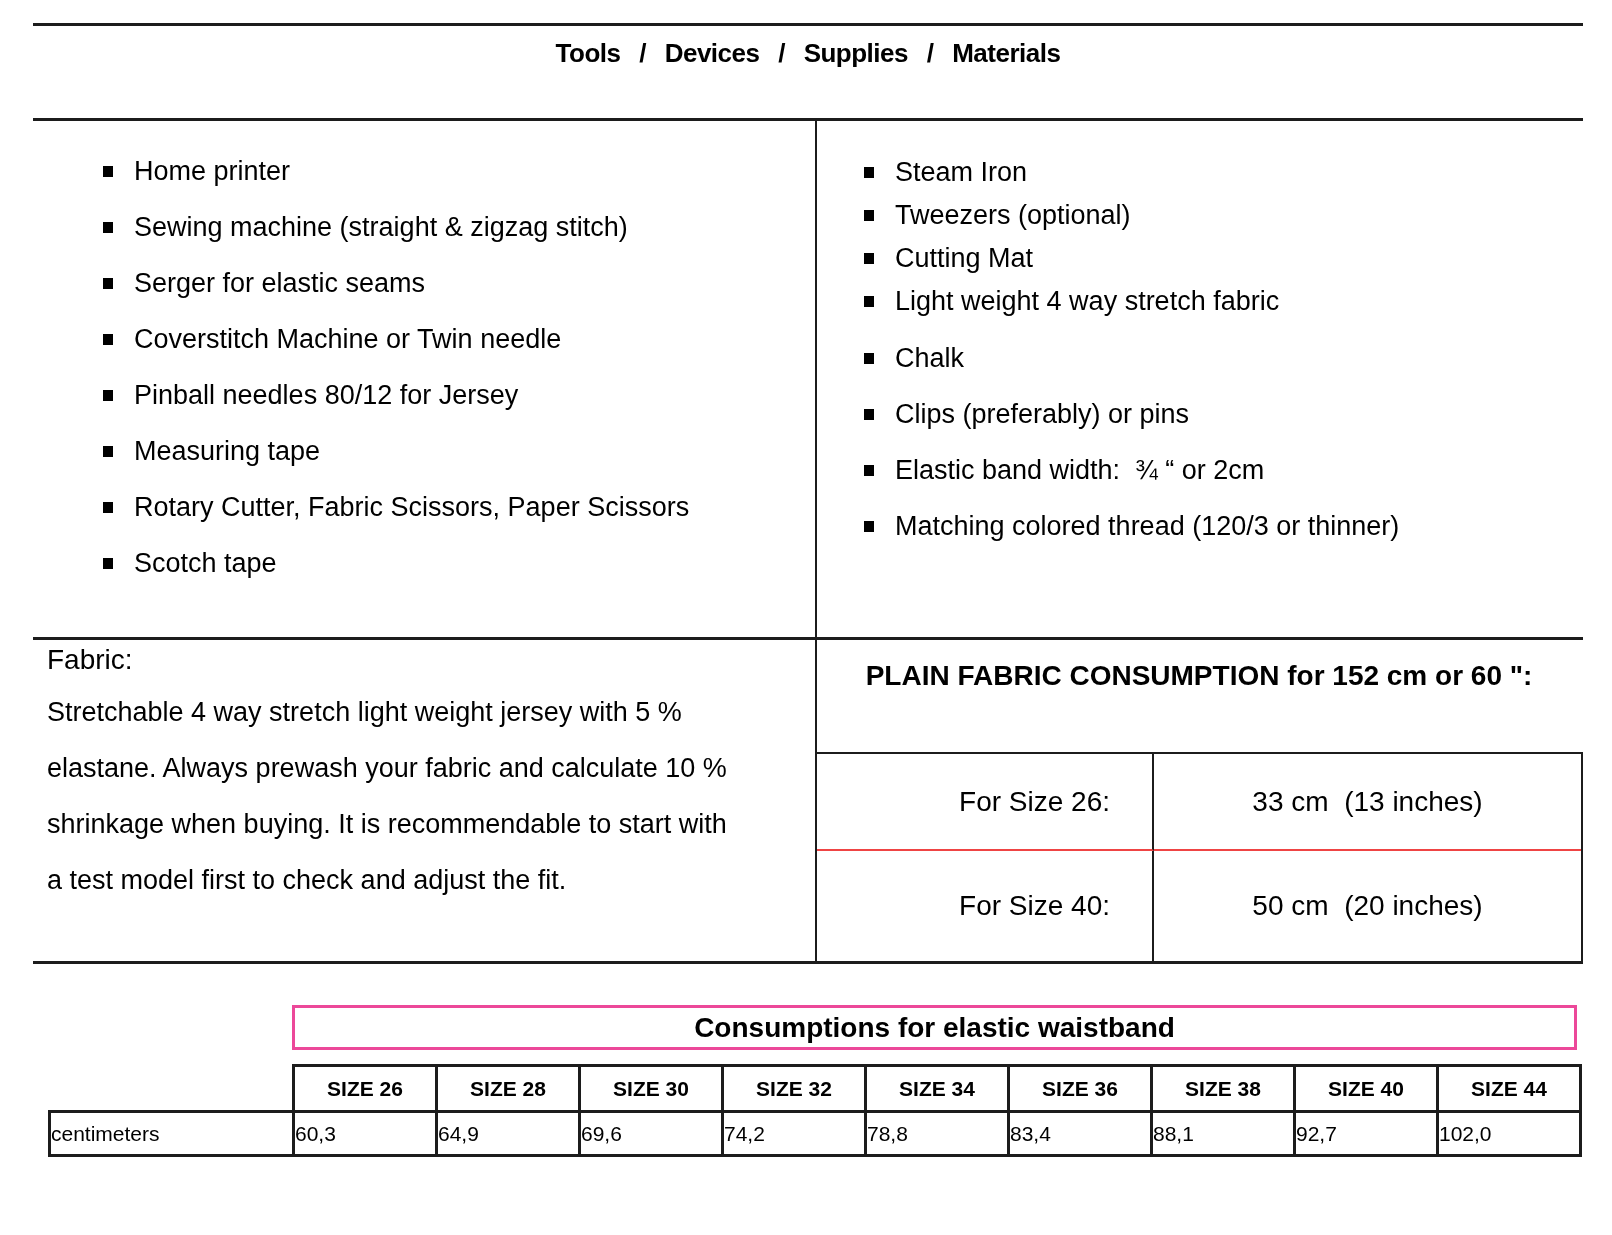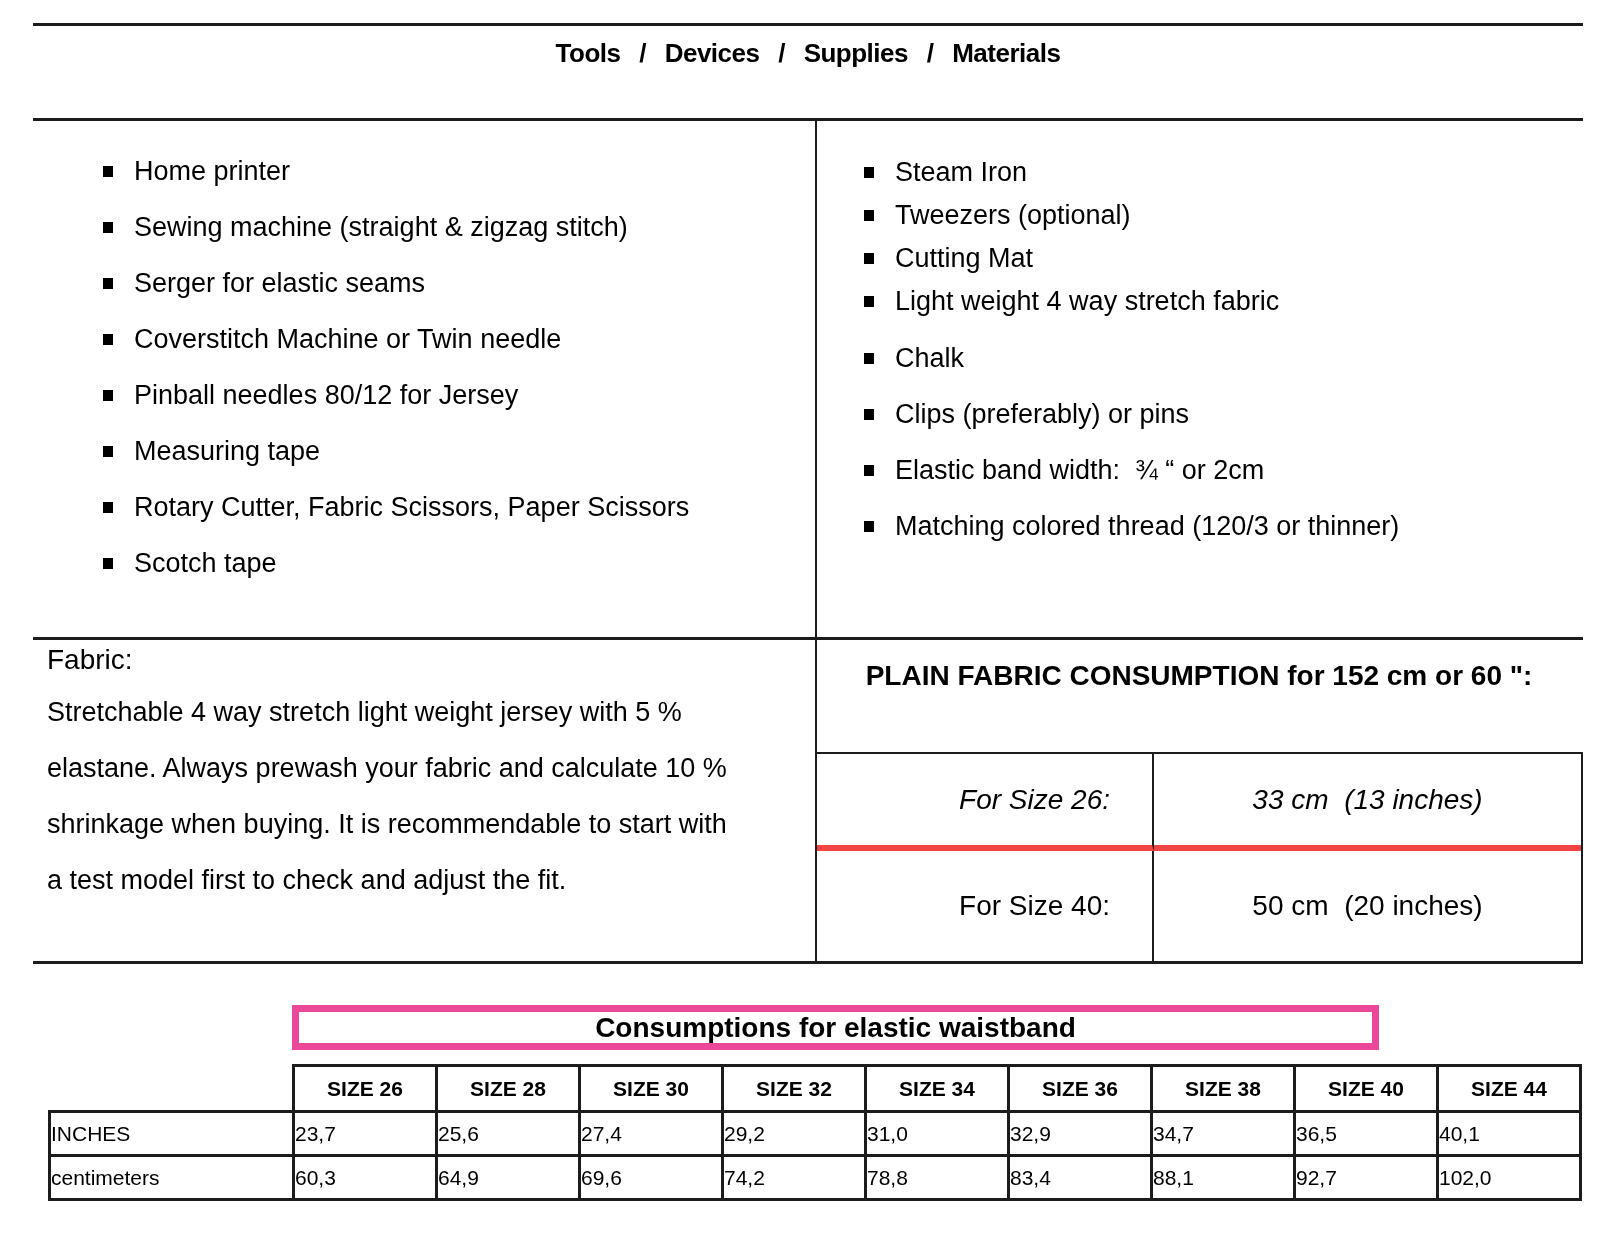--- a/index.html
+++ b/index.html
@@ -30,25 +30,25 @@
     font-size:28px; font-weight:bold; white-space:pre;
   }
   .mini-table {
     position:absolute; left:815px; top:752px; width:768px; height:211px;
     border:2px solid #1c1c1c; box-sizing:border-box;
     display:grid; grid-template-columns:337px 1fr; grid-template-rows:97px 1fr;
   }
   .mini-table .cell { display:flex; align-items:center; font-size:28px; box-sizing:border-box; white-space:pre; }
   .mini-table .c-label { justify-content:flex-end; padding-right:42px; border-right:2px solid #1c1c1c; }
   .mini-table .c-value { justify-content:center; }
-  .mini-table .r1 { border-bottom:6px solid #ef4444;font-style:italic; }
+  .mini-table .r1 { border-bottom:2px solid #ef4444; }
 
   .wb-heading {
-    position:absolute; left:292px; top:1005px; width:1087px; height:45px;
-    border:7px solid #ec4899; box-sizing:border-box;
+    position:absolute; left:292px; top:1005px; width:1285px; height:45px;
+    border:3px solid #ec4899; box-sizing:border-box;
     display:flex; align-items:center; justify-content:center;
     font-size:28px; font-weight:bold;
   }
   table.wb-table {
     position:absolute; left:48px; top:1064px;
     border-collapse:collapse; table-layout:fixed;
   }
   table.wb-table td, table.wb-table th {
     border:3px solid #1c1c1c; vertical-align:middle;
     font-size:21px; padding:0; white-space:pre; overflow:hidden;
@@ -181,32 +181,20 @@
     <th>SIZE 28</th>
     <th>SIZE 30</th>
     <th>SIZE 32</th>
     <th>SIZE 34</th>
     <th>SIZE 36</th>
     <th>SIZE 38</th>
     <th>SIZE 40</th>
     <th>SIZE 44</th>
   </tr>
   <tr class="data">
-    <td>INCHES</td>
-    <td>23,7</td>
-    <td>25,6</td>
-    <td>27,4</td>
-    <td>29,2</td>
-    <td>31,0</td>
-    <td>32,9</td>
-    <td>34,7</td>
-    <td>36,5</td>
-    <td>40,1</td>
-  </tr>
-  <tr class="data">
     <td>centimeters</td>
     <td>60,3</td>
     <td>64,9</td>
     <td>69,6</td>
     <td>74,2</td>
     <td>78,8</td>
     <td>83,4</td>
     <td>88,1</td>
     <td>92,7</td>
     <td>102,0</td>

